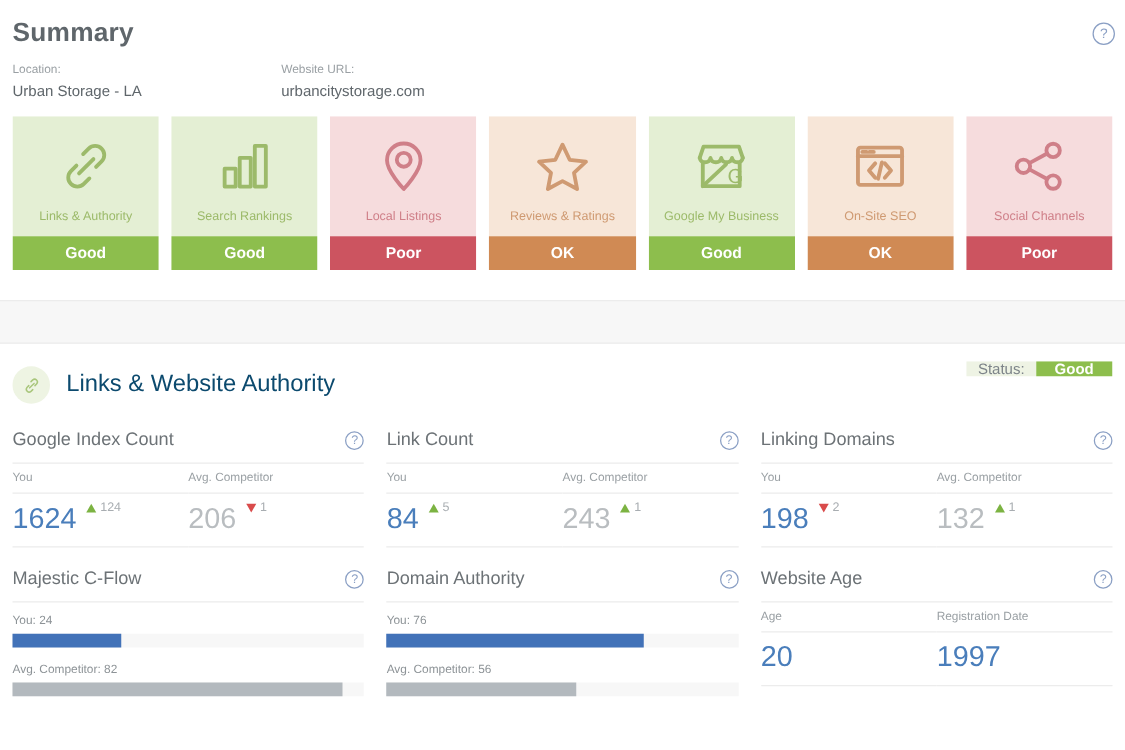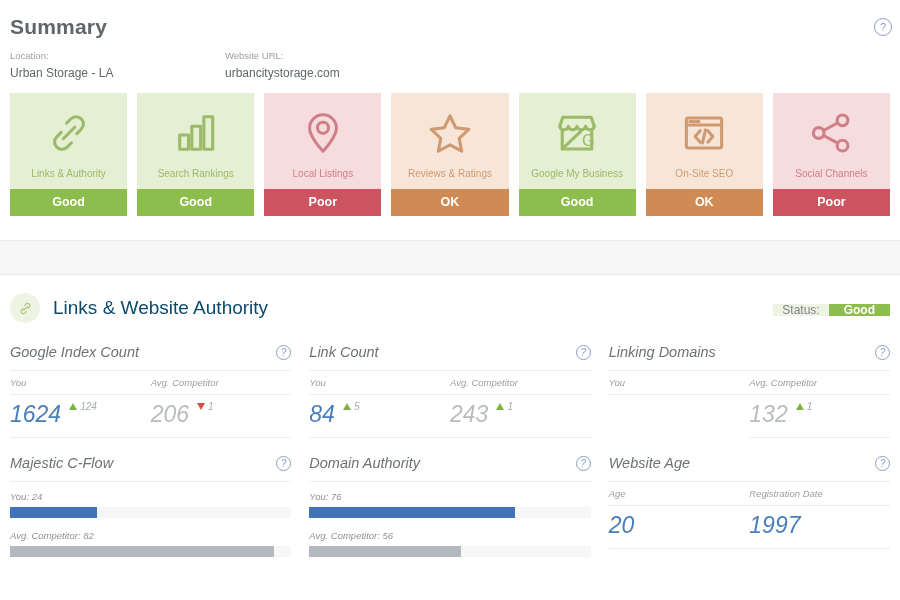--- a/index.html
+++ b/index.html
@@ -83,37 +83,37 @@
     width: 30px; height: 30px; border-radius: 50%;
     background: #eef4e3; display: flex; align-items: center; justify-content: center;
     flex: none;
   }
   .section-title {
     font-size: 19px; color: #0c4a6e; font-weight: 400;
     margin-left: 13px; line-height: 24px;
   }
   .status-pill {
     position: absolute; right: 10px; top: 14px;
-    display: flex; align-items: center; height: 41px;
+    display: flex; align-items: flex-start; height: 41px;
     font-size: 12px; overflow: hidden;
   }
   .status-pill-label {
     background: #eef3e4; color: #7d8489; padding: 0 9px;
     display: flex; align-items: center; line-height: 1;
   }
   .status-pill-value {
     background: #8dbe4d; color: #fff; font-weight: bold;
     padding: 0 15px; display: flex; align-items: center; line-height: 1;
   }
 
   
   .metrics { padding: 0 10px; }
   .metric-row { display: flex; gap: 18px; }
   .metric {
-    flex: 1 1 0; min-width: 0; padding-top: 16px; font-style: italic;
+    flex: 1 1 0; min-width: 0; padding-top: 16px;
   }
   .metric-head {
     display: flex; align-items: center; justify-content: space-between;
     padding-bottom: 9px; border-bottom: 1px solid #ececec;
   }
   .metric-title { font-size: 14.5px; color: #6c7276; line-height: 18px; }
   .help-icon-sm { width: 15px; height: 15px; flex: none; }
   .help-icon-sm .qmark { font-size: 10px; line-height: 13px; }
 
   .kv-row { display: flex; }
@@ -354,20 +354,27 @@
     <div class="metric">
       <div class="metric-head">
         <span class="metric-title">Linking Domains</span>
         <span class="help-icon-sm">
           <span class="qmark">?</span>
         </span>
       </div>
       <div class="kv-row">
         <div class="kv-col">
           <div class="kv-label">You</div>
+          <div class="kv-value">
+            <span class="num you">198</span>
+            <span class="delta">
+              <i class="arrow down"></i>
+              <span class="delta-num">2</span>
+            </span>
+          </div>
         </div>
         <div class="kv-col">
           <div class="kv-label">Avg. Competitor</div>
           <div class="kv-value">
             <span class="num comp">132</span>
             <span class="delta">
               <i class="arrow up"></i>
               <span class="delta-num">1</span>
             </span>
           </div>

